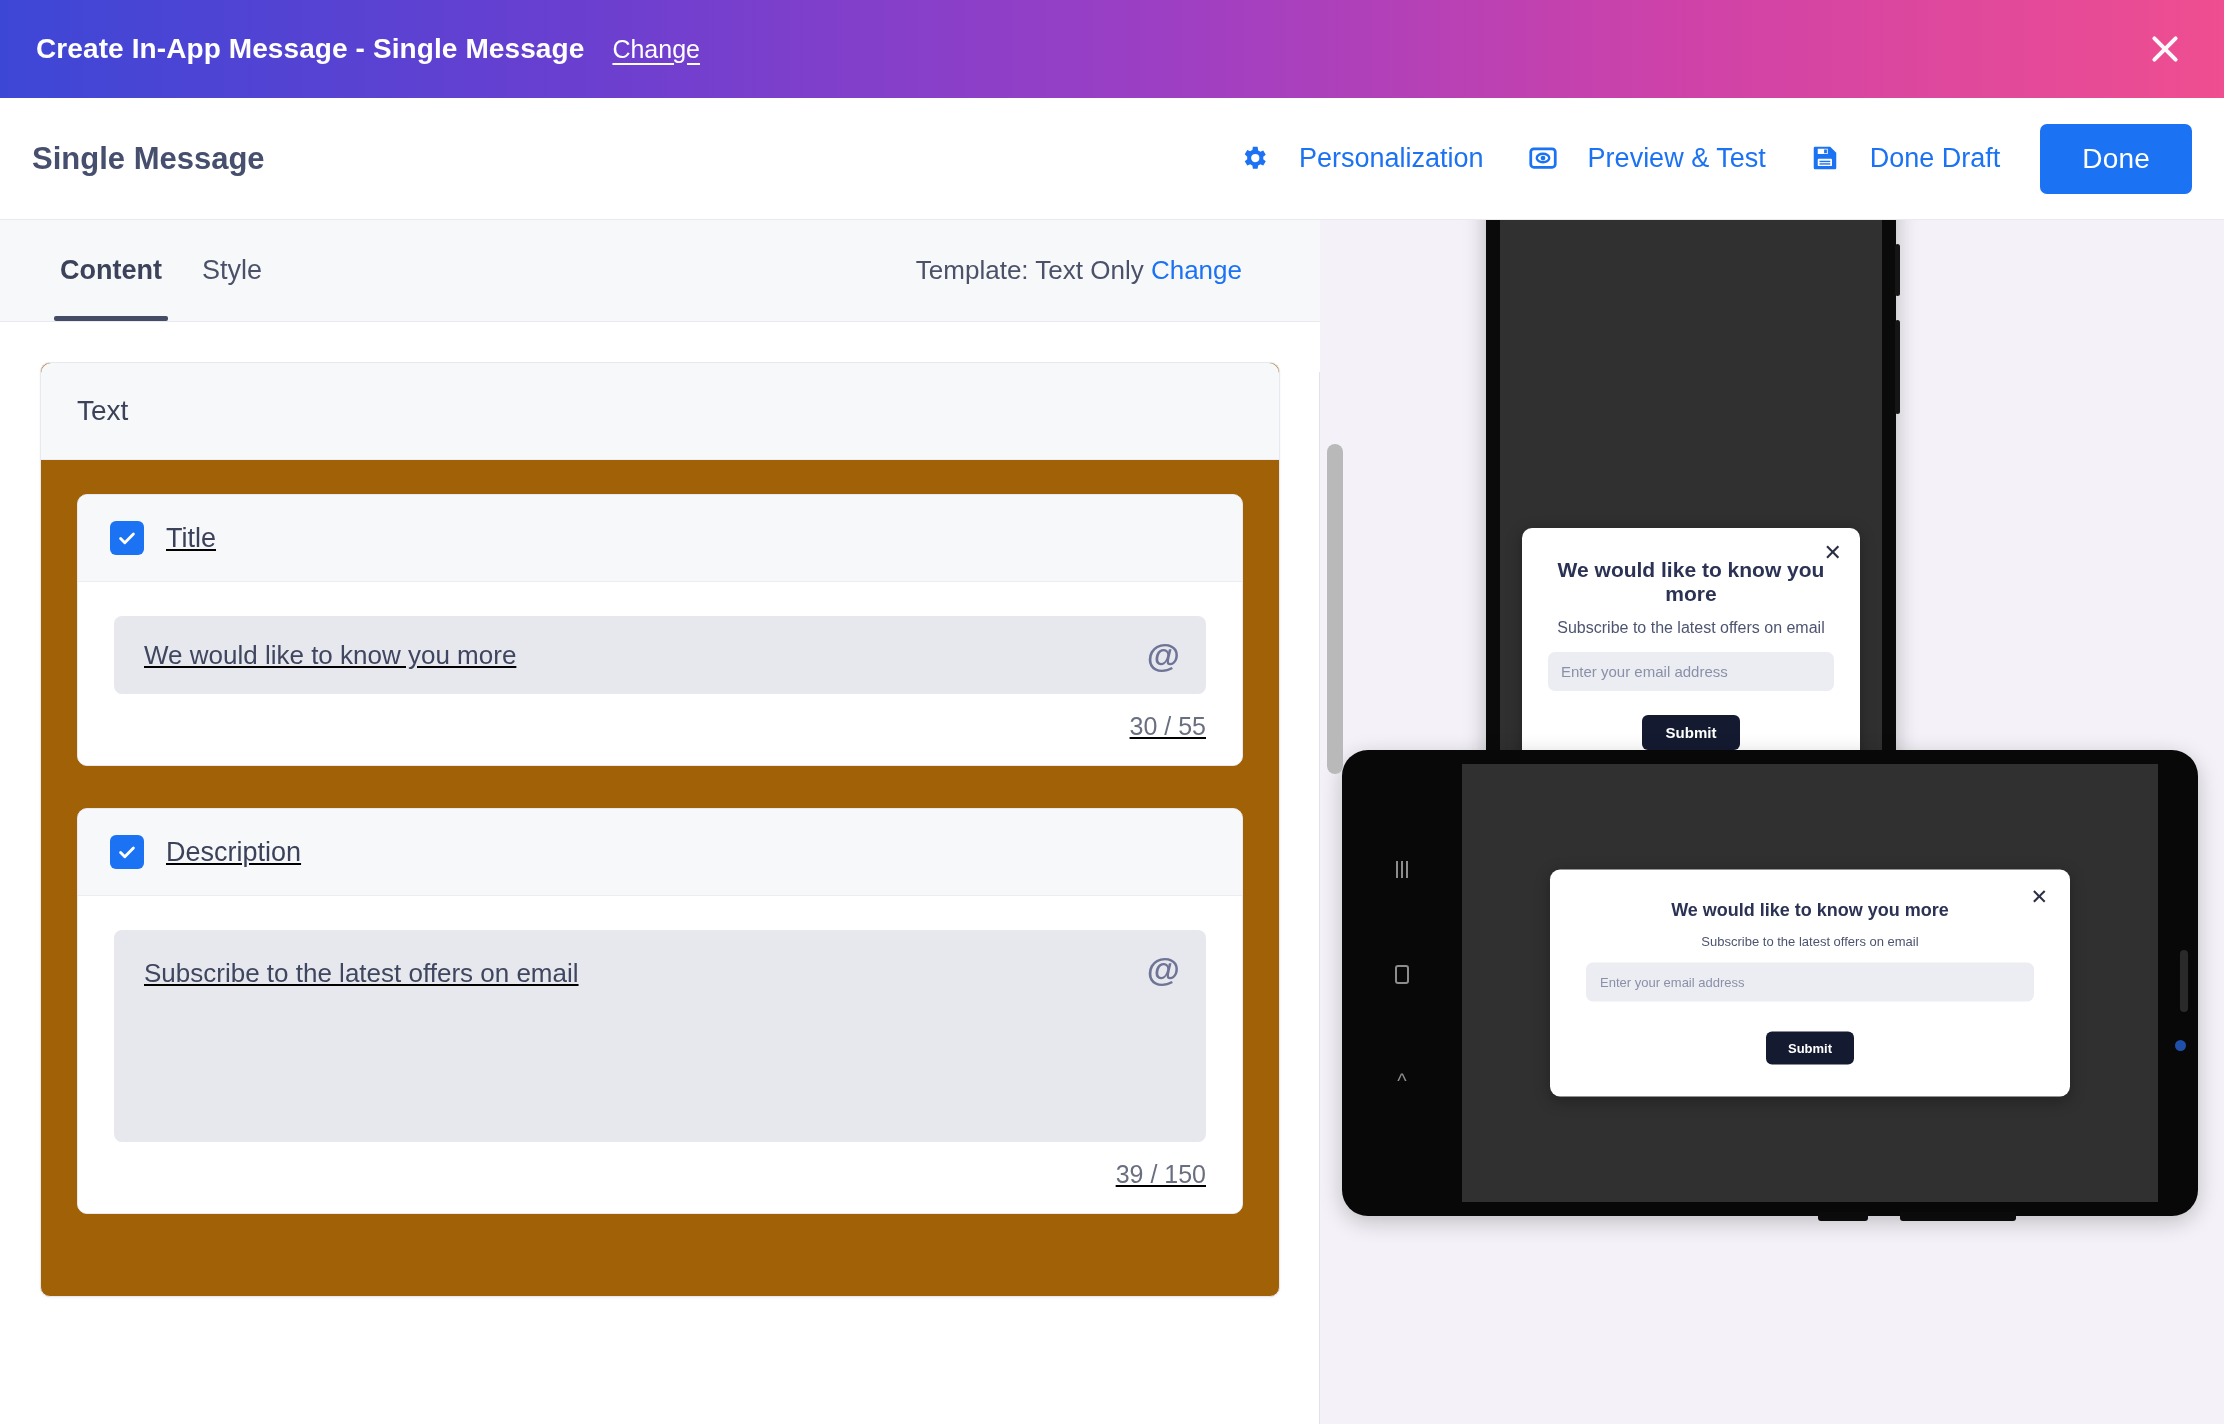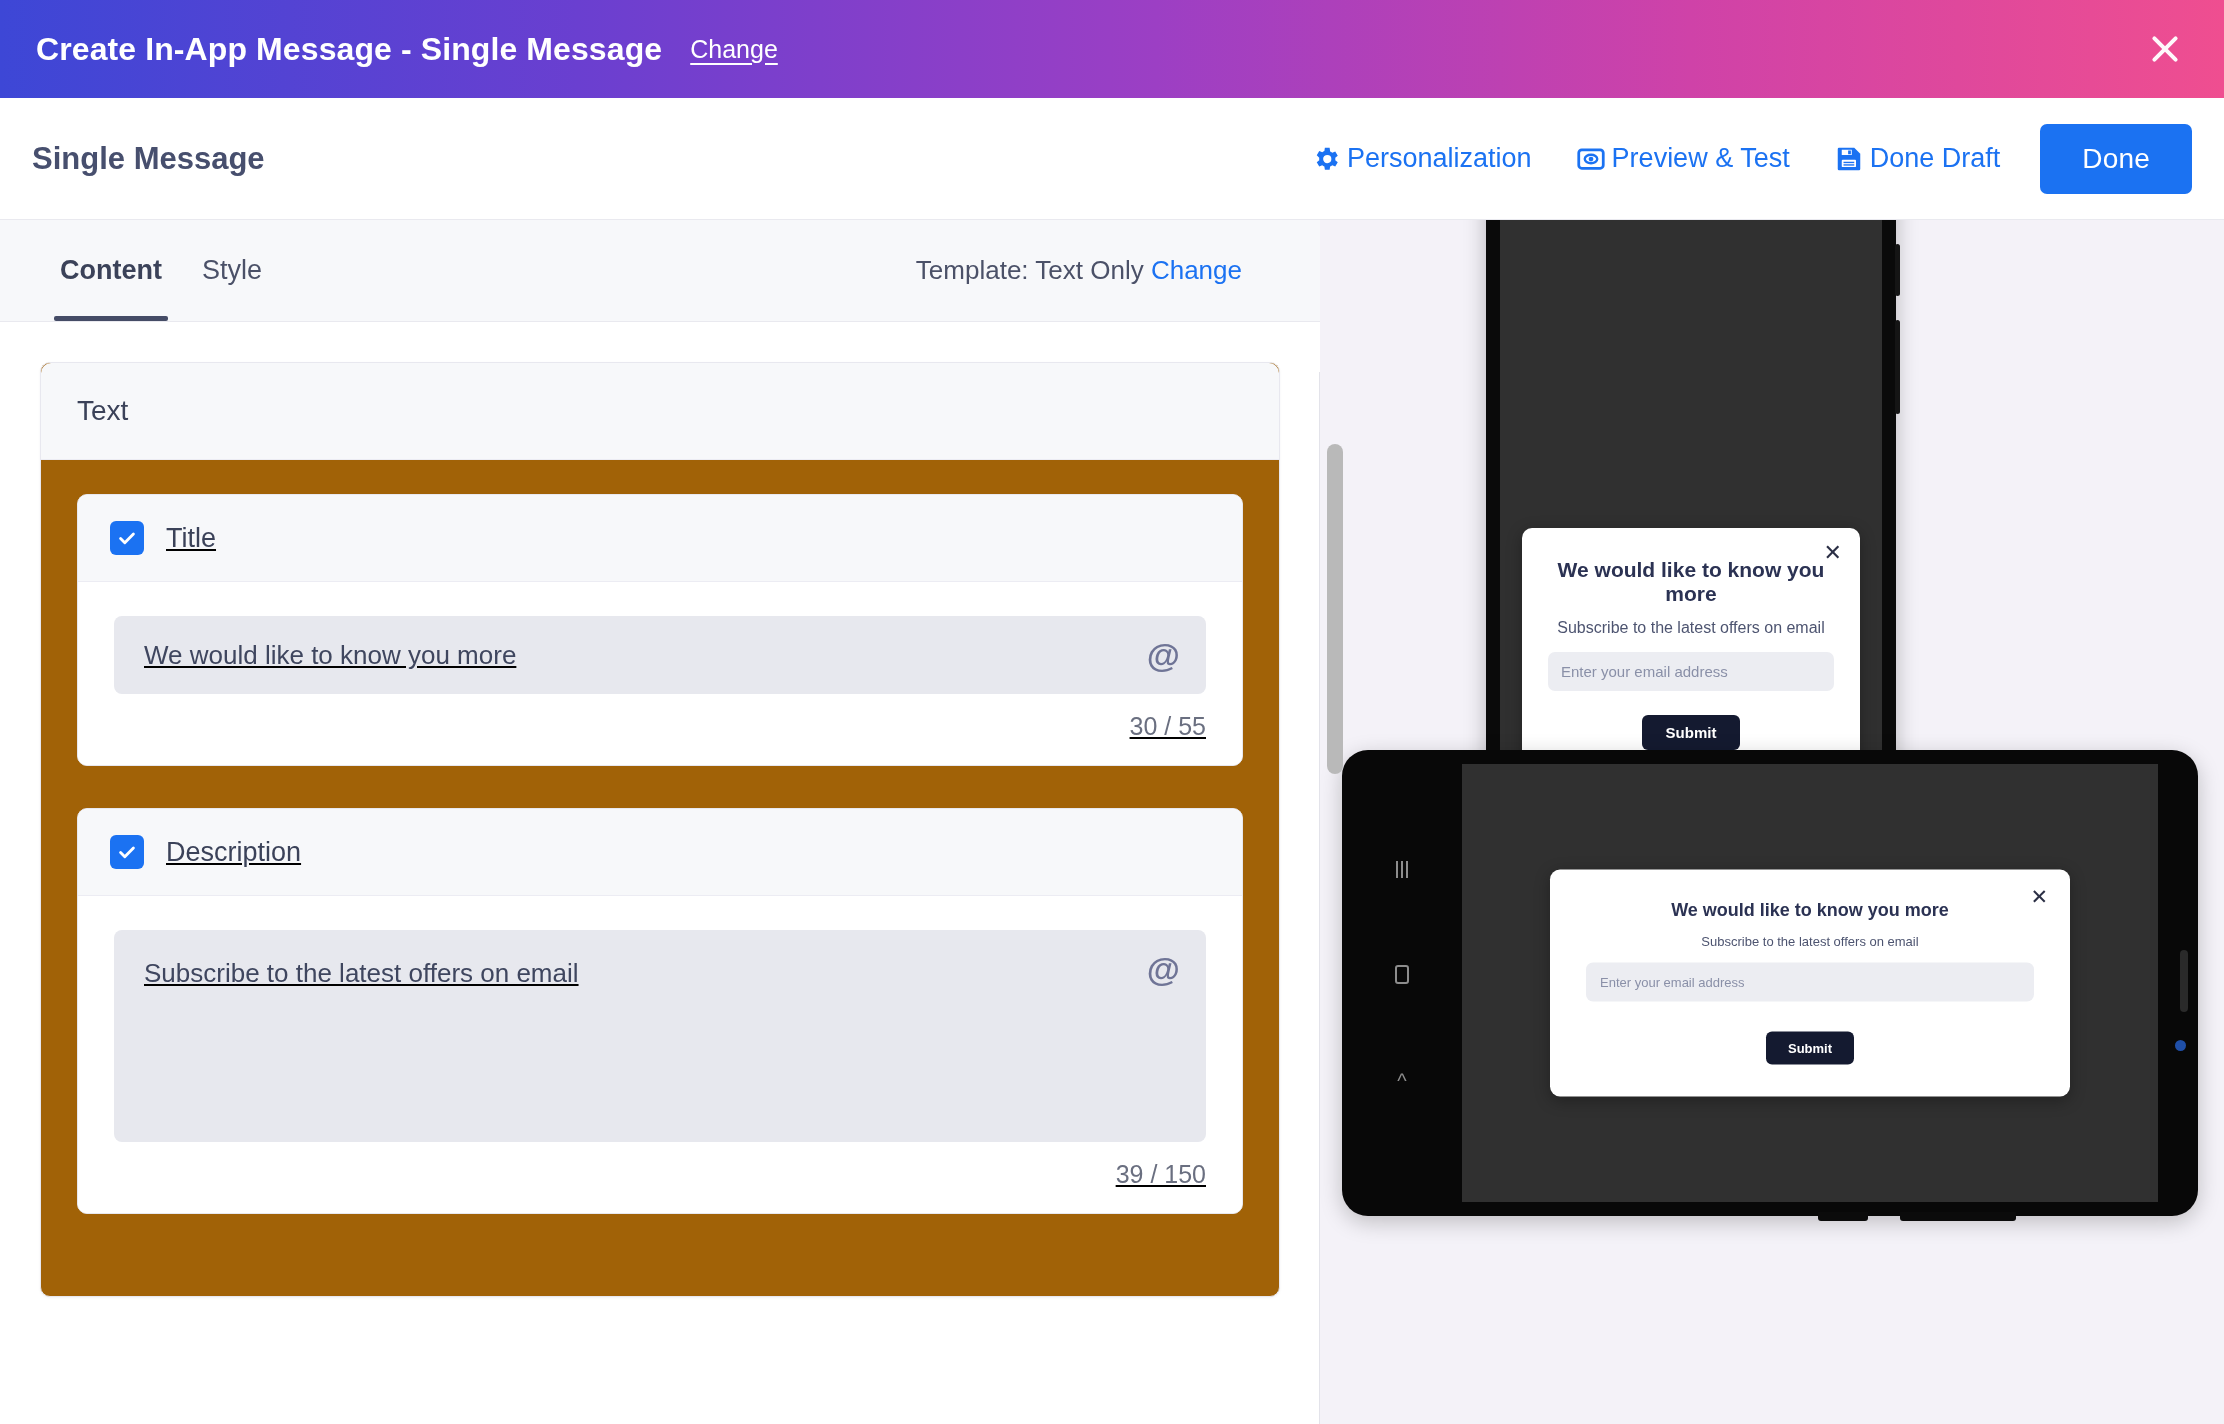--- a/index.html
+++ b/index.html
@@ -11,21 +11,21 @@
   }
   .app { position: relative; width: 2224px; height: 1424px; display: flex; flex-direction: column; }
 
   
   .topbar {
     height: 98px; flex: 0 0 98px;
     background: linear-gradient(90deg, #3d47d6 0%, #6a3fd0 26%, #9c3fc4 52%, #cf42a8 76%, #ef4e90 100%);
     display: flex; align-items: center; padding: 0 36px;
     color: #ffffff;
   }
-  .topbar-title { font-size: 32px; font-weight: 700; letter-spacing: .1px; }
+  .topbar-title { font-size: 28px; font-weight: 700; letter-spacing: .1px; }
   .topbar-change {
     margin-left: 28px; font-size: 25px; color: #ffffff;
     text-decoration: underline; text-underline-offset: 5px; cursor: pointer;
   }
   .topbar-spacer { flex: 1; }
   .close-x { width: 46px; height: 46px; position: relative; cursor: pointer; opacity: .97; }
   .close-x::before, .close-x::after {
     content: ""; position: absolute; left: 6px; top: 21px; width: 34px; height: 4px;
     background: #ffffff; border-radius: 2px;
   }
@@ -34,21 +34,21 @@
 
   
   .actionbar {
     height: 122px; flex: 0 0 122px; background: #ffffff;
     display: flex; align-items: center; padding: 0 32px 0 32px;
     border-bottom: 1px solid #e9e9ef;
   }
   .page-title { font-size: 31px; font-weight: 700; color: #474f6e; }
   .actionbar-spacer { flex: 1; }
   .action-item {
-    display: flex; align-items: flex-end; gap: 6px;
+    display: flex; align-items: flex-start; gap: 30px;
     color: #1b72f2; font-size: 27px; cursor: pointer; margin-left: 44px;
     white-space: nowrap;
   }
   .done-btn {
     margin-left: 40px; background: #1b72f2; color: #ffffff;
     font-size: 28px; font-weight: 500;
     padding: 19px 42px; border-radius: 7px; border: none;
     cursor: pointer; letter-spacing: .2px;
   }
   .ic { display: inline-flex; align-items: center; justify-content: center; }

